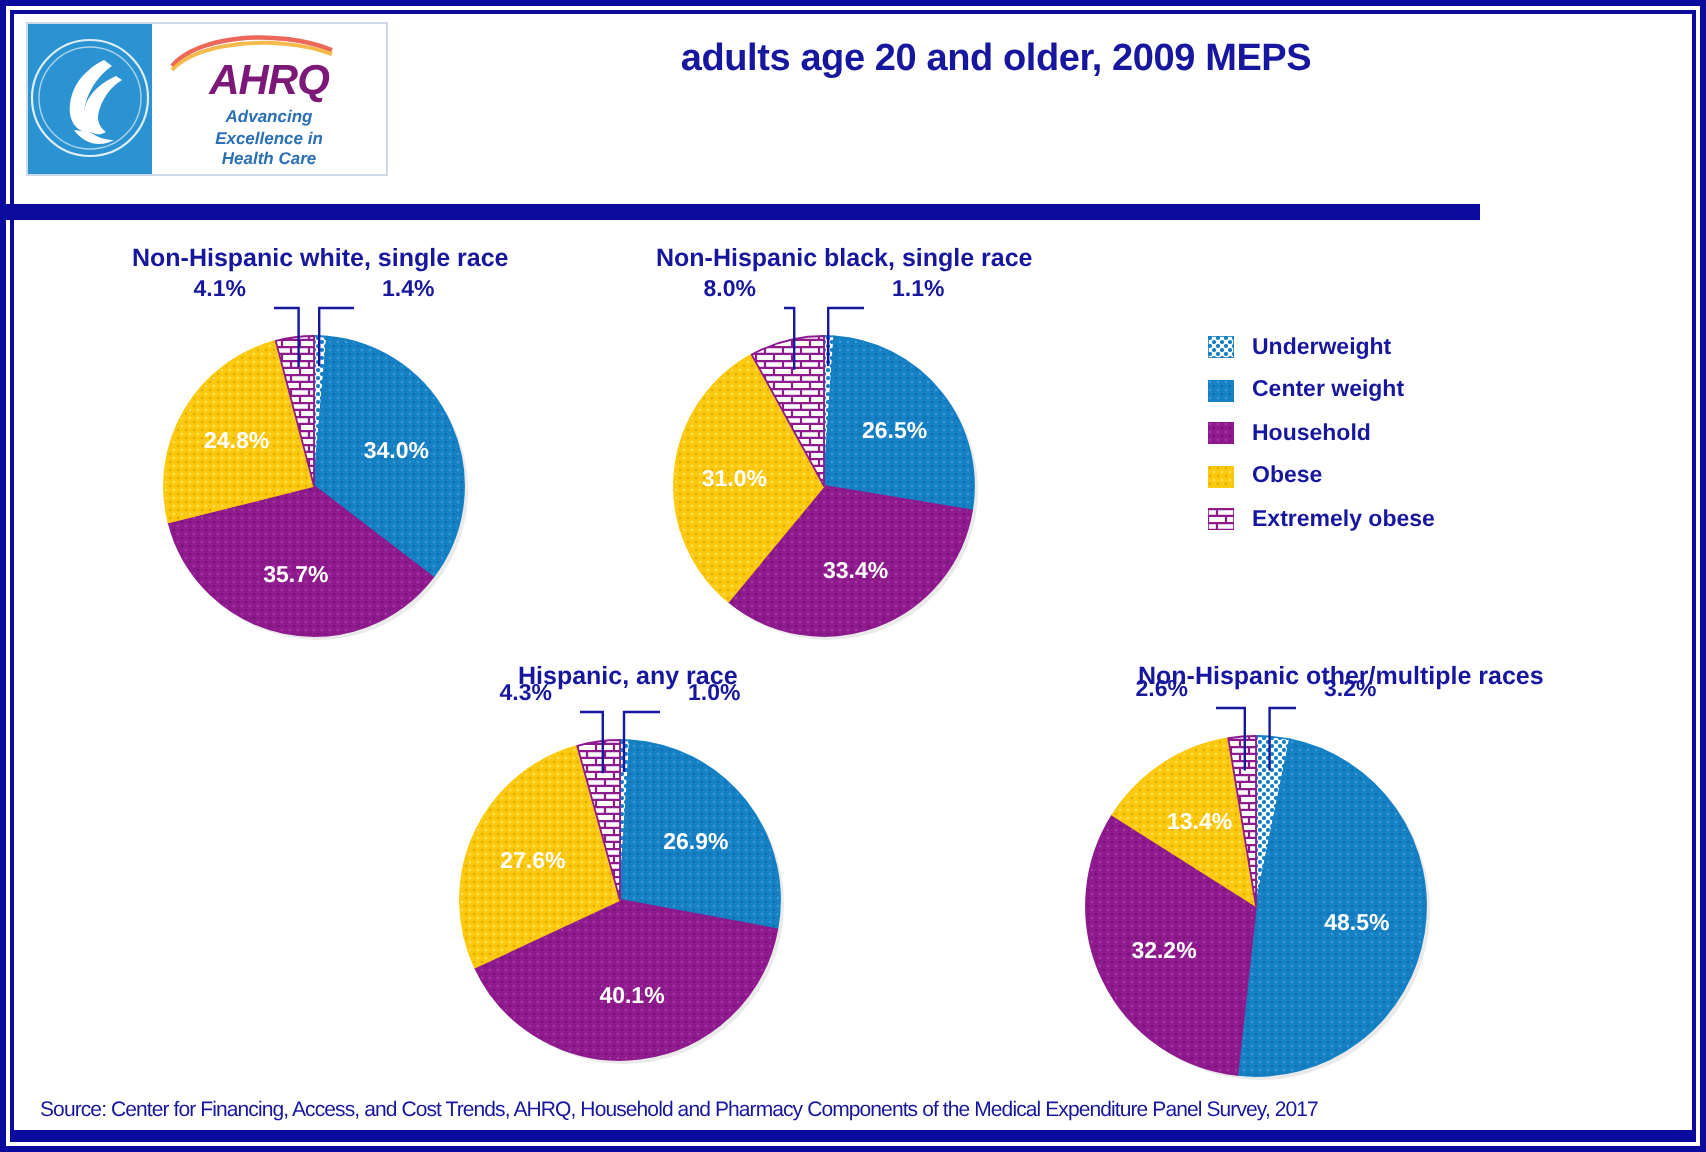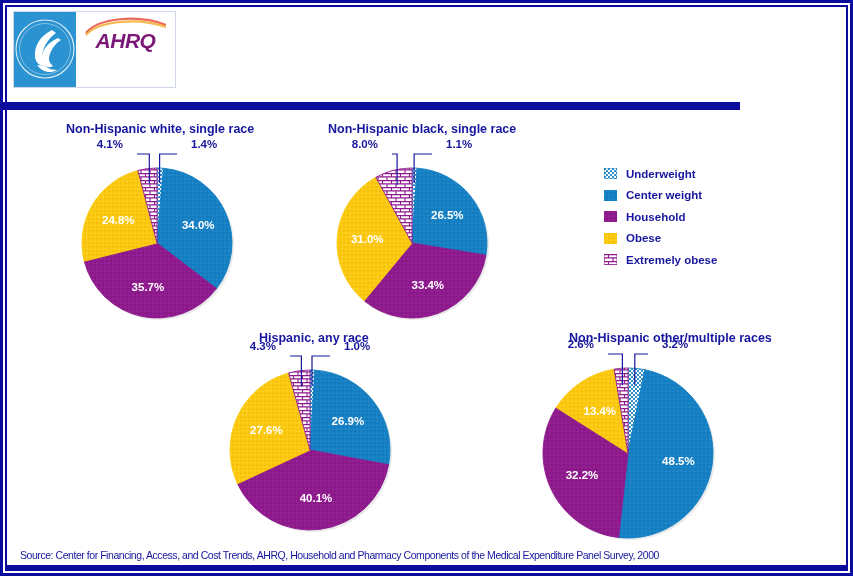--- a/index.html
+++ b/index.html
@@ -34,21 +34,21 @@
     width: 843px; height: 566px;
     border: 2px solid #0b0b9e;
     box-sizing: border-box;
     pointer-events: none;
   }
   
   .logo-box {
     position: absolute;
     left: 13px;
     top: 11px;
-    width: 163px;
+    width: 181px;
     height: 77px;
     border: 1px solid #cfd8e8;
     box-sizing: border-box;
     background: #ffffff;
     display: flex;
   }
   .logo-left {
     width: 62px;
     height: 100%;
     background: #2b93d1;
@@ -189,24 +189,30 @@
         <path d="M44 26 C33 31, 27 39, 28 48 C29 54, 34 57, 39 54 C35 51, 34 47, 36 42 C38 36, 42 31, 47 28 Z" fill="#ffffff"></path>
         <path d="M23 53 C28 60, 36 62, 43 58 C39 58, 35 57, 31 54 Z" fill="#ffffff"></path>
       </svg>
     </div>
     <div class="logo-right">
       <svg width="99" height="22" viewBox="0 0 99 22" style="position:absolute;left:0;top:4px;" aria-hidden="true">
         <path d="M10 17 C22 2, 62 -2, 90 9" fill="none" stroke="#e84d3d" stroke-width="2.2" opacity="0.85"></path>
         <path d="M10 19 C22 5, 62 1, 90 11" fill="none" stroke="#f3a81f" stroke-width="2" opacity="0.8"></path>
       </svg>
       <div class="ahrq-word">AHRQ</div>
+      <div class="ahrq-tag">
+        <div>Advancing</div>
+        <div>Excellence in</div>
+        <div>Health Care</div>
+      </div>
     </div>
   </div>
 
   <div class="title-block">
+    <div>adults age 20 and older, 2009 MEPS</div>
   </div>
   <div class="rule-bar"></div>
 
   <div class="legend" id="legend-root">
       <div class="legend-row">
         <svg class="legend-swatch" width="13" height="11" viewBox="0 0 13 11">
 <defs>
   <pattern id="p-dots-sparse" width="4" height="4" patternUnits="userSpaceOnUse">
     <rect width="4" height="4" fill="#ffffff"></rect>
     <circle cx="1" cy="1" r="1.05" fill="#1580c4"></circle>
@@ -530,16 +536,16 @@
         <path class="leader" d="M 149.8 75.3 L 149.8 44.0 L 163.0 44.0"></path>
         <text class="slice-label outside" x="177" y="38" text-anchor="start">3.2%</text>
         <text class="slice-label inside" x="193.4" y="154.9" text-anchor="middle">48.5%</text>
         <text class="slice-label inside" x="97.0" y="169.1" text-anchor="middle">32.2%</text>
         <text class="slice-label inside" x="114.8" y="104.5" text-anchor="middle">13.4%</text>
         <path class="leader" d="M 137.4 75.2 L 137.4 44.0 L 123.0 44.0"></path>
         <text class="slice-label outside" x="109" y="38" text-anchor="end">2.6%</text>
       </svg>
     </div>
 
-  <div class="source">Source: Center for Financing, Access, and Cost Trends, AHRQ,  Household and Pharmacy Components of the Medical Expenditure Panel Survey,  2000</div>
+  <div class="source">Source: Center for Financing, Access, and Cost Trends, AHRQ,  Household and Pharmacy Components of the Medical Expenditure Panel Survey,  2017</div>
   <div class="footer-bar"></div>
 
 </div>
 
 </body></html>

